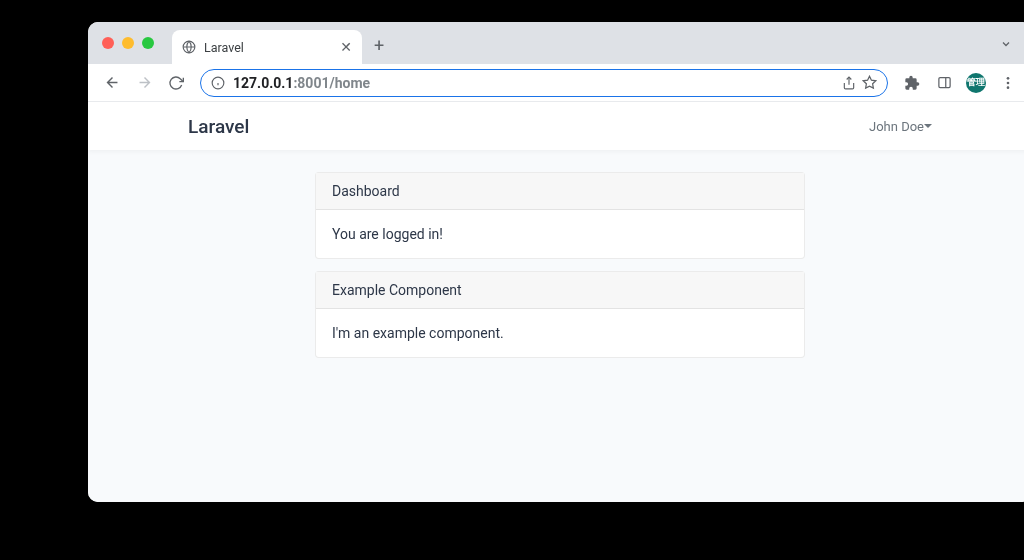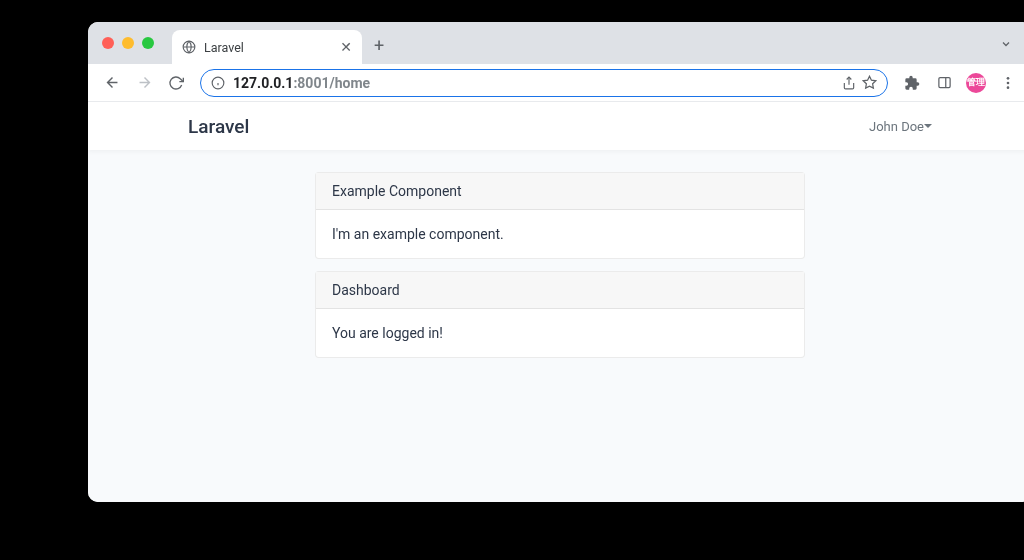--- a/index.html
+++ b/index.html
@@ -105,21 +105,21 @@
       color: #202124;
     }
     .omnibox .info-icon { color: #5f6368; margin-right: 8px; }
     .omnibox .url { flex: 1; }
     .omnibox .url .port-path { color: #80868b; }
     .omnibox .trail-icon { color: #5f6368; margin-left: 6px; cursor: pointer; }
     .profile-badge {
       width: 20px;
       height: 20px;
       border-radius: 50%;
-      background: #ec4899;
+      background: #0f766e;
       color: #fff;
       font-size: 9px;
       display: flex;
       align-items: center;
       justify-content: center;
     }
     .viewport {
       flex: 1;
       background: #f8fafc;
       overflow: auto;
@@ -272,23 +272,23 @@
       <a class="brand">Laravel</a>
       <div class="nav-spacer"></div>
       <div class="user-dropdown">
         <span>John Doe</span>
         <span class="caret"></span>
       </div>
     </div>
 
     <div class="content">
       <div class="card">
+        <div class="card-header">Dashboard</div>
+        <div class="card-body">You are logged in!</div>
+      </div>
+      <div class="card">
         <div class="card-header">Example Component</div>
         <div class="card-body">I'm an example component.</div>
       </div>
-      <div class="card">
-        <div class="card-header">Dashboard</div>
-        <div class="card-body">You are logged in!</div>
-      </div>
     </div>
   </div>
 
 </div>
 
 </body></html>

